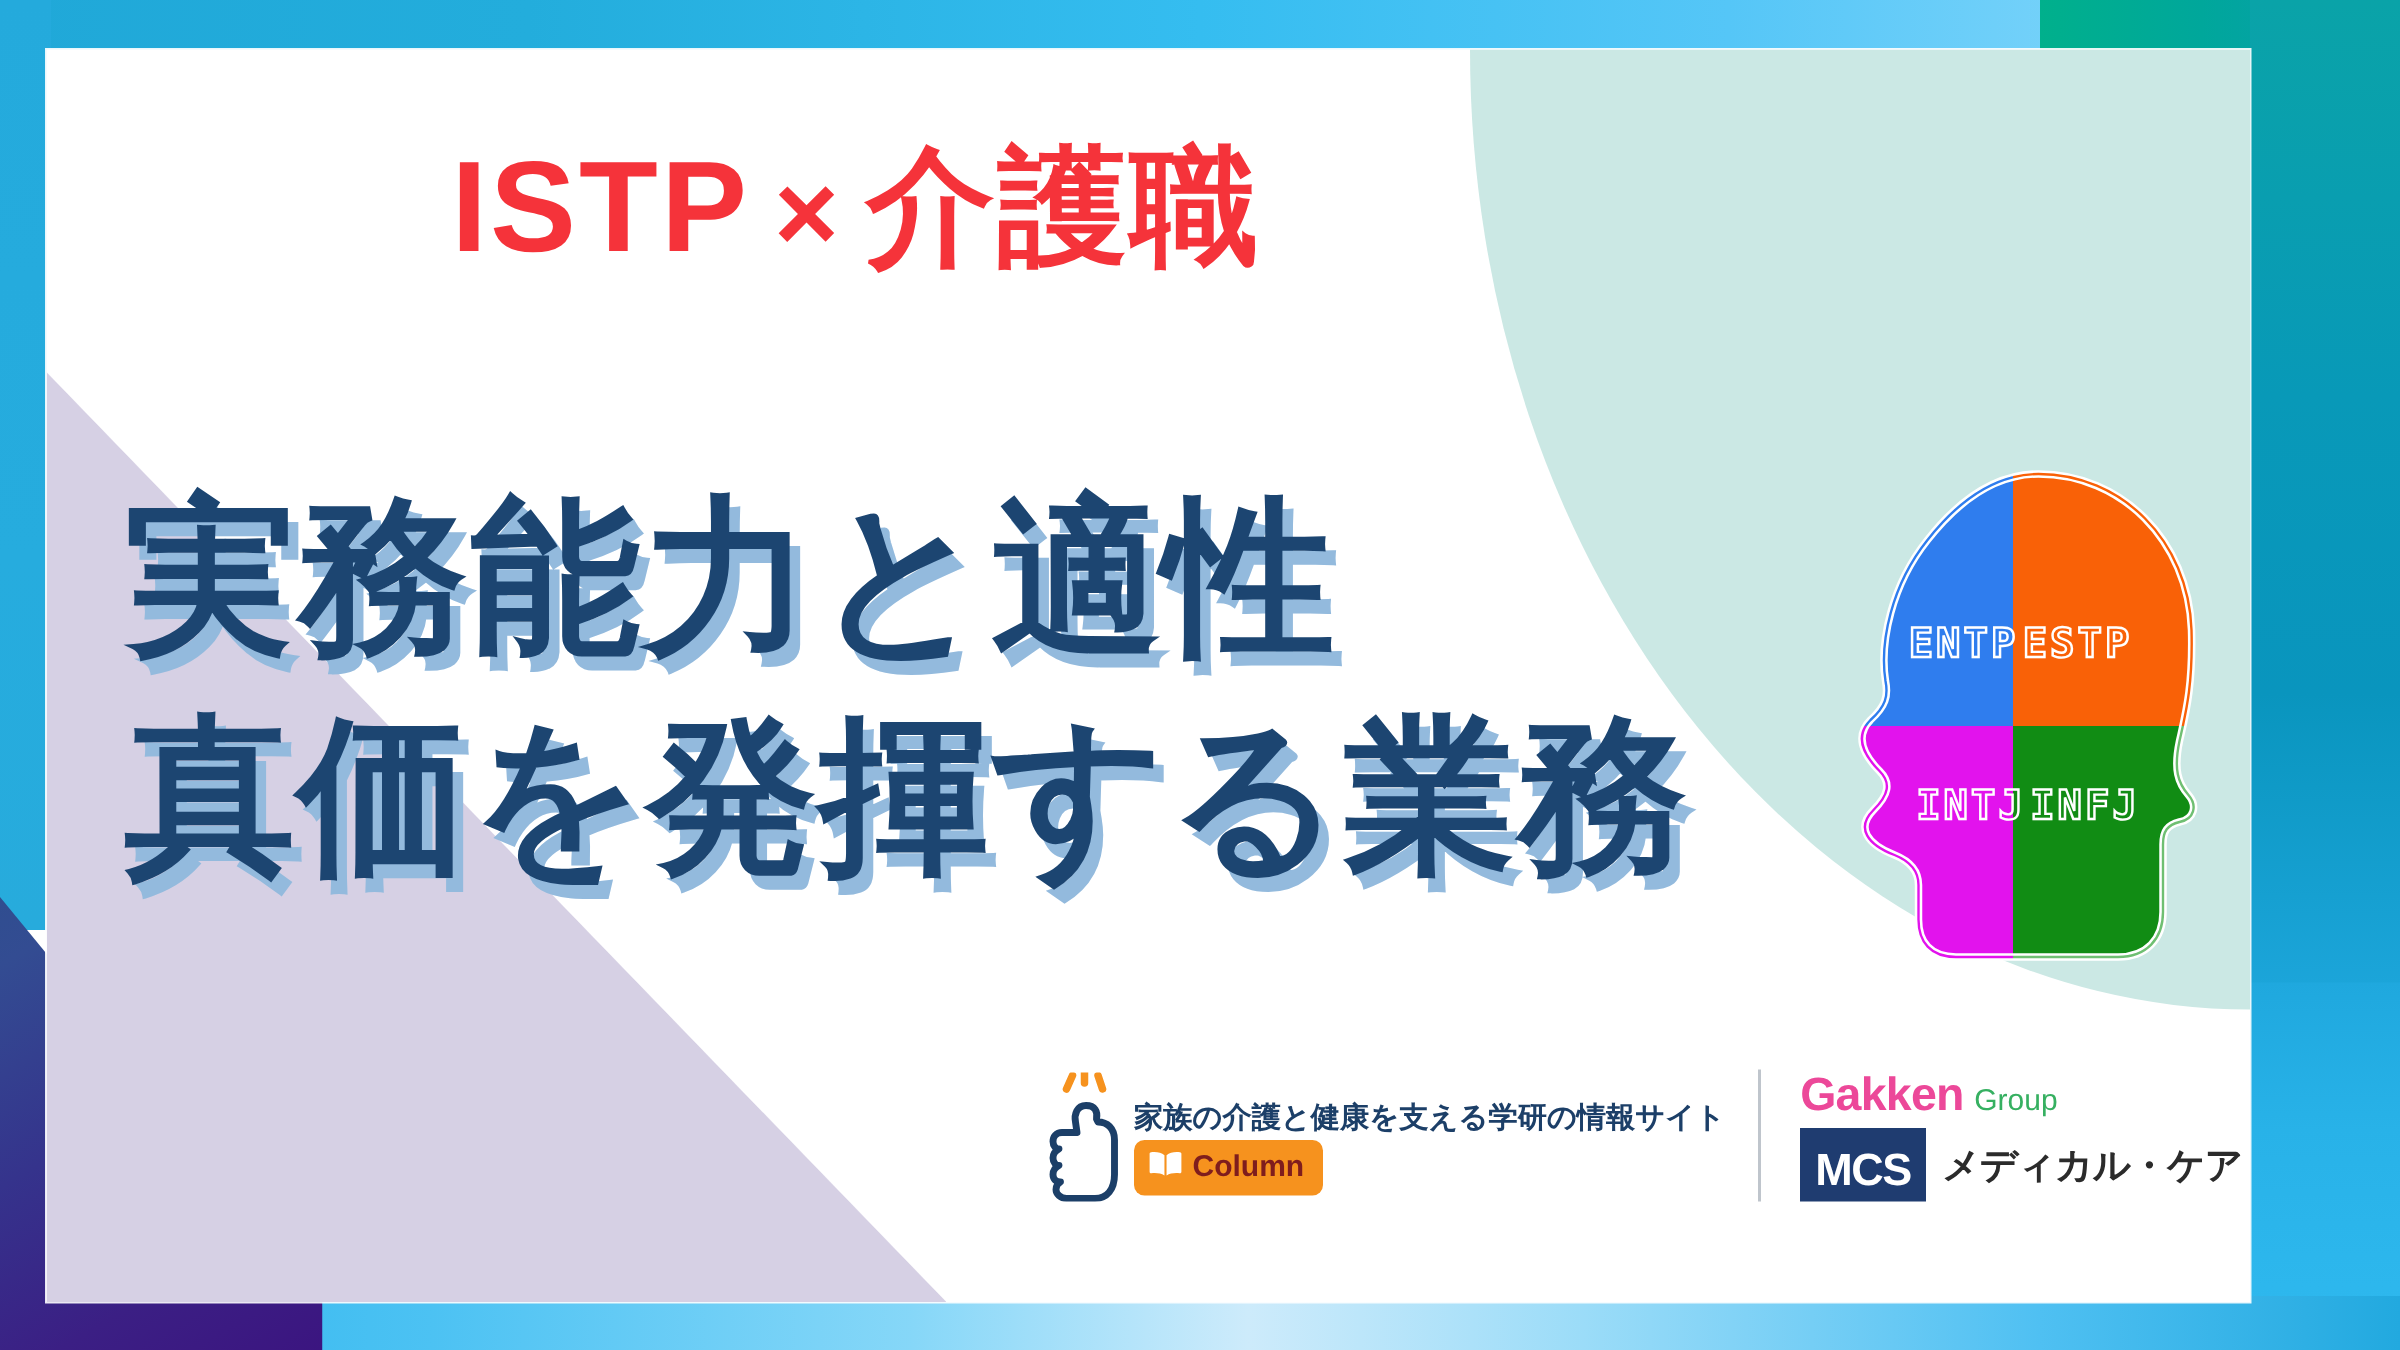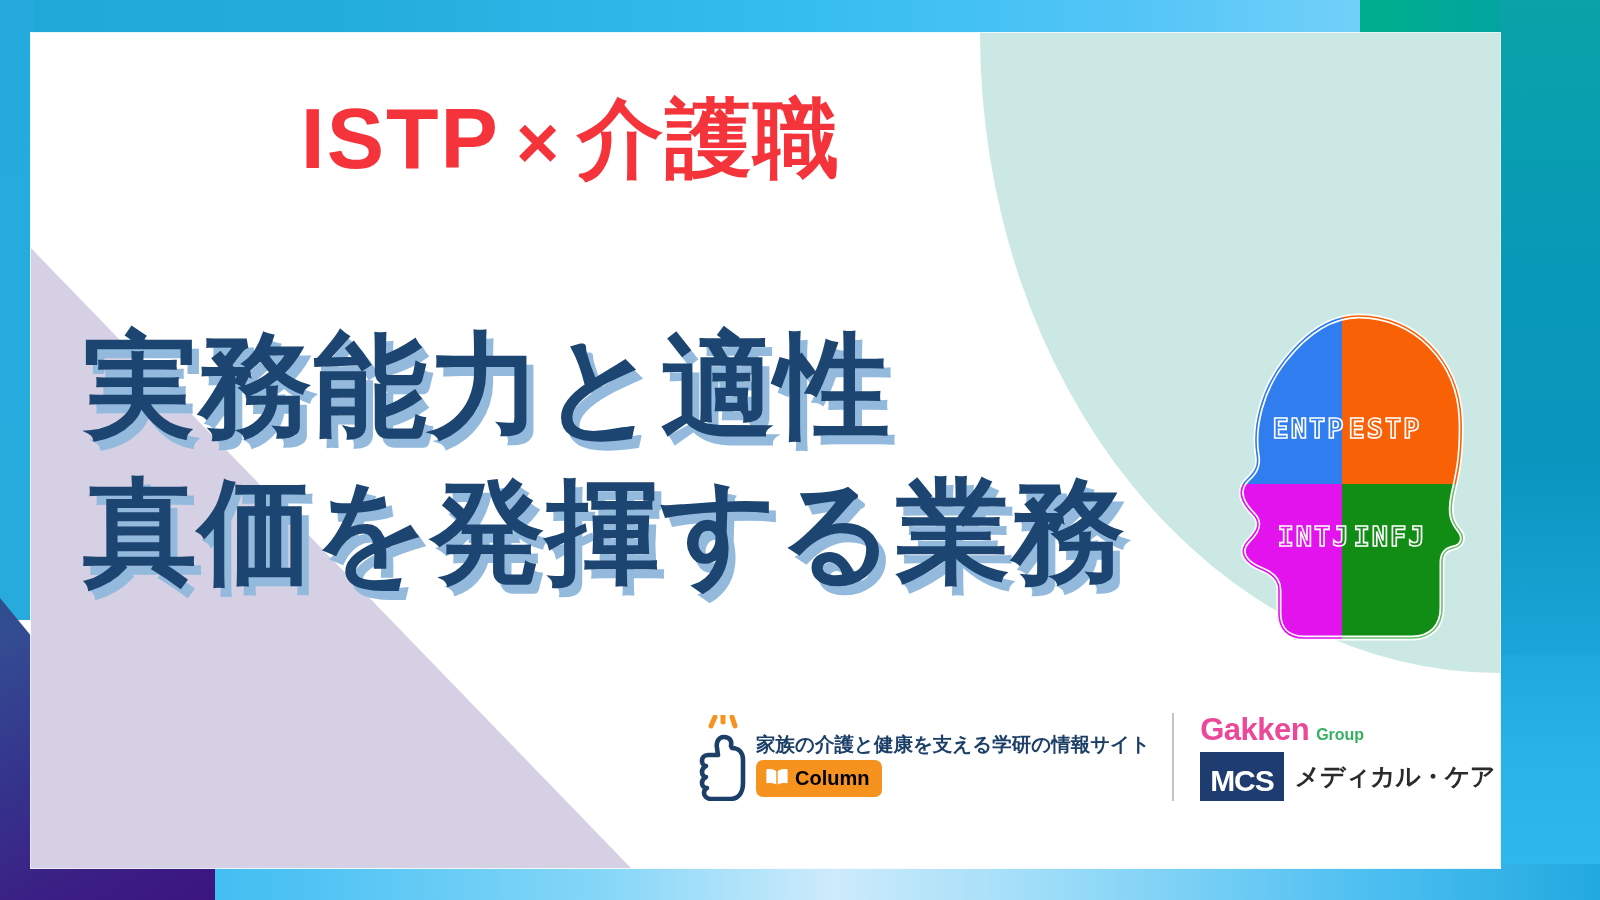--- a/index.html
+++ b/index.html
@@ -113,32 +113,32 @@
   .tagline{
     font-size:19.5px;font-weight:bold;color:#1C3F68;letter-spacing:0px;
     white-space:nowrap;
   }
   .brandRow{display:flex;align-items:center;gap:14px;}
   .brandName{
     font-size:52px;font-weight:bold;color:#1C3F68;letter-spacing:1px;
     line-height:1;white-space:nowrap;
   }
   .colBadge{
-    background:#F6921E;border-radius:7px;color:#000000;
+    background:#F6921E;border-radius:7px;color:#7f1d1d;
     padding:7px 13px 7px 10px;display:flex;align-items:center;gap:7px;
     font-size:20px;font-weight:bold;white-space:nowrap;
     align-self:flex-end;margin-bottom:4px;
   }
   .divider{
     width:2px;height:88px;background:#BFC5CC;margin:0 26px 0 22px;flex:none;
   }
   .gakken{display:flex;flex-direction:column;gap:7px;}
   .gakkenRow{display:flex;align-items:baseline;gap:7px;}
   .gk-bold{font-size:31px;font-weight:bold;color:#ec4899;letter-spacing:-0.5px;line-height:1;}
-  .gk-light{font-size:16px;color:#36B061;letter-spacing:0px;line-height:1;font-weight:bold;}
+  .gk-light{font-size:20px;color:#36B061;letter-spacing:0px;line-height:1;}
   .mcsRow{display:flex;align-items:center;gap:11px;}
   .mcsBox{
     background:#1F3C70;color:#fff;font-size:30px;font-weight:bold;
     padding:14px 10px 5px;letter-spacing:-1px;line-height:1;
   }
   .mcsText{font-size:25px;font-weight:bold;color:#2B2B2B;letter-spacing:-0.5px;white-space:nowrap;}
 </style>
 </head>
 <body>
 

